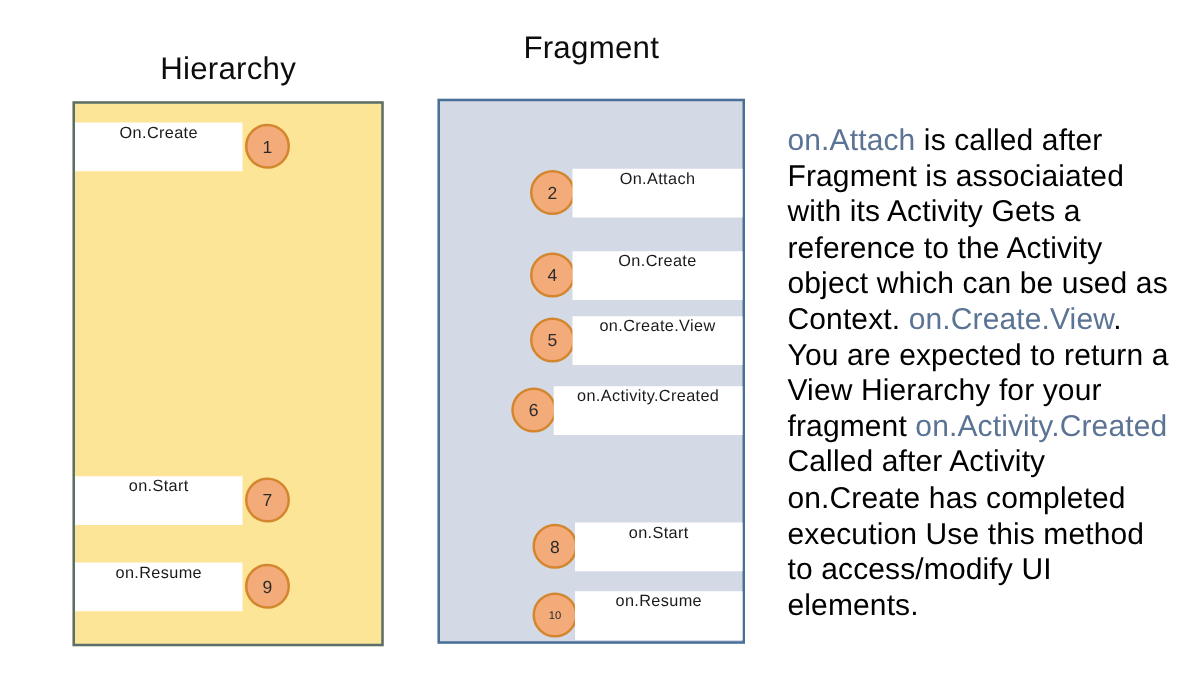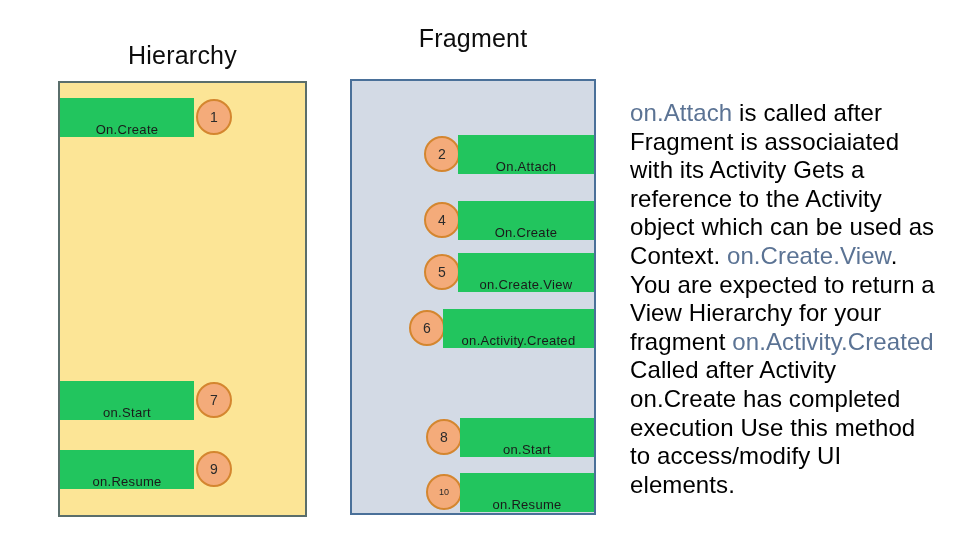--- a/index.html
+++ b/index.html
@@ -53,23 +53,23 @@
 
   
   .row {
     position: absolute;
     height: 39px;
   }
   .bar {
     position: absolute;
     top: 0;
     height: 39px;
-    background: #22c55e;
+    background: #ffffff;
     display: flex;
-    align-items: flex-end;
+    align-items: flex-start;
     justify-content: center;
     box-sizing: border-box;
   }
   .bar-label {
     font-size: 13px;
     color: #1a1a1a;
     letter-spacing: 0.3px;
     white-space: nowrap;
   }
   .badge {

